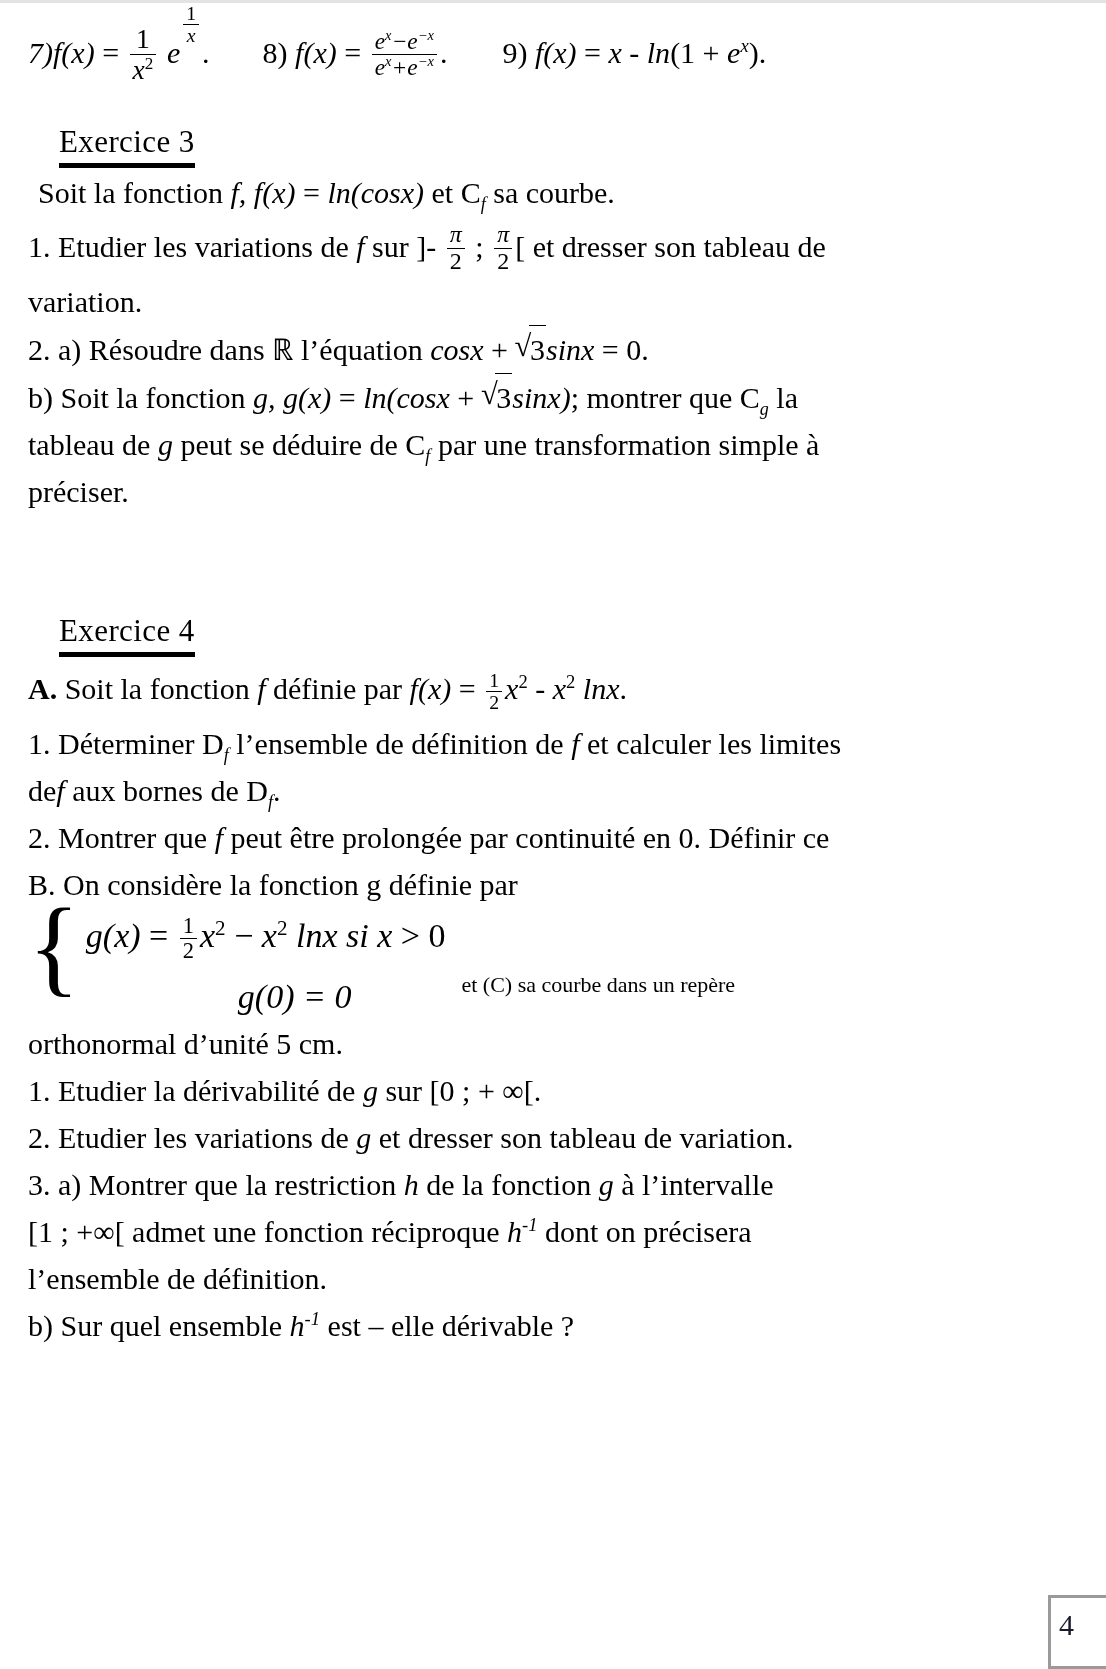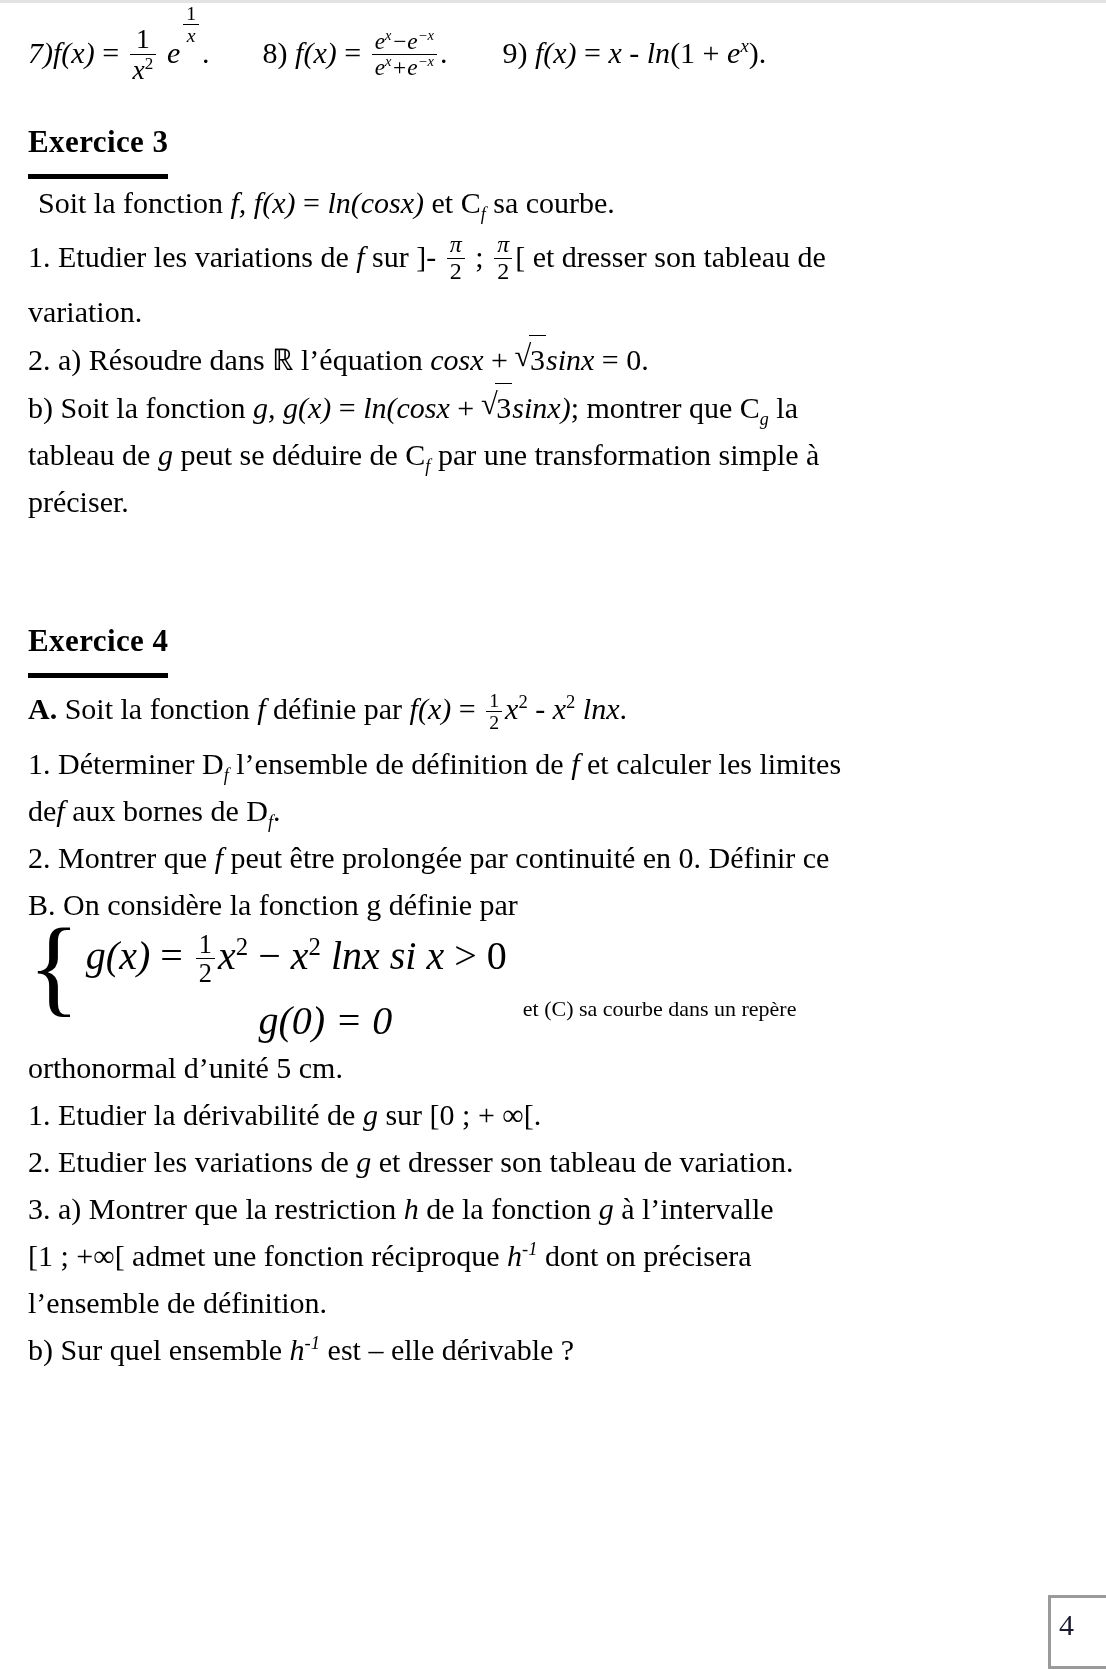--- a/index.html
+++ b/index.html
@@ -41,26 +41,27 @@
     text-align: justify;
     white-space: normal;
   }
   .line.nj { text-align: left; }
   .gap-s  { height: 26px; }
   .gap-l  { height: 96px; }
 
   
   .ex-head {
     display: inline-block;
-    font-weight: bold;
+    font-weight: normal;
     font-size: 31px;
     line-height: 40px;
     border-bottom: 5px solid #000;
-    padding-bottom: 12px;
+    padding-bottom: 1px;
     letter-spacing: 0.4px;
+    margin-left: 31px;
   }
 
   
   .mi  { font-style: italic; }
   .mir { font-style: normal; }
   .sup { font-size: 0.62em; vertical-align: super; line-height: 0; }
   .sub { font-size: 0.60em; vertical-align: sub; line-height: 0; font-style: italic; }
   .bb  { font-family: "Liberation Serif", serif; font-weight: 500; }
 
   
@@ -111,21 +112,21 @@
     line-height: 0.80;
     font-weight: 300;
     margin-right: 6px;
     margin-top: -4px;
     font-family: "Liberation Serif", serif;
   }
   .system .rows {
     display: flex;
     flex-direction: column;
     justify-content: space-between;
-    font-size: 40px;
+    font-size: 34px;
   }
   .system .rows .r1 { line-height: 56px; white-space: nowrap; }
   .system .rows .r2 { line-height: 46px; text-align: center; padding-left: 58px; white-space: nowrap; margin-top: 10px; }
   .system-wrap {
     display: flex;
     align-items: flex-end;
     gap: 16px;
   }
   .system-tail {
     font-size: 22px;

